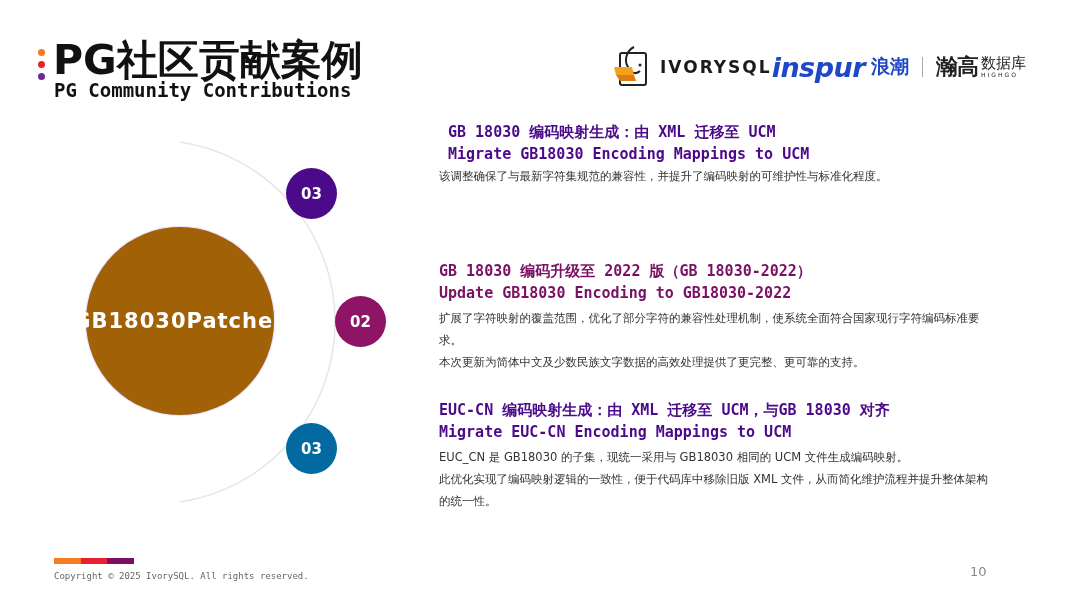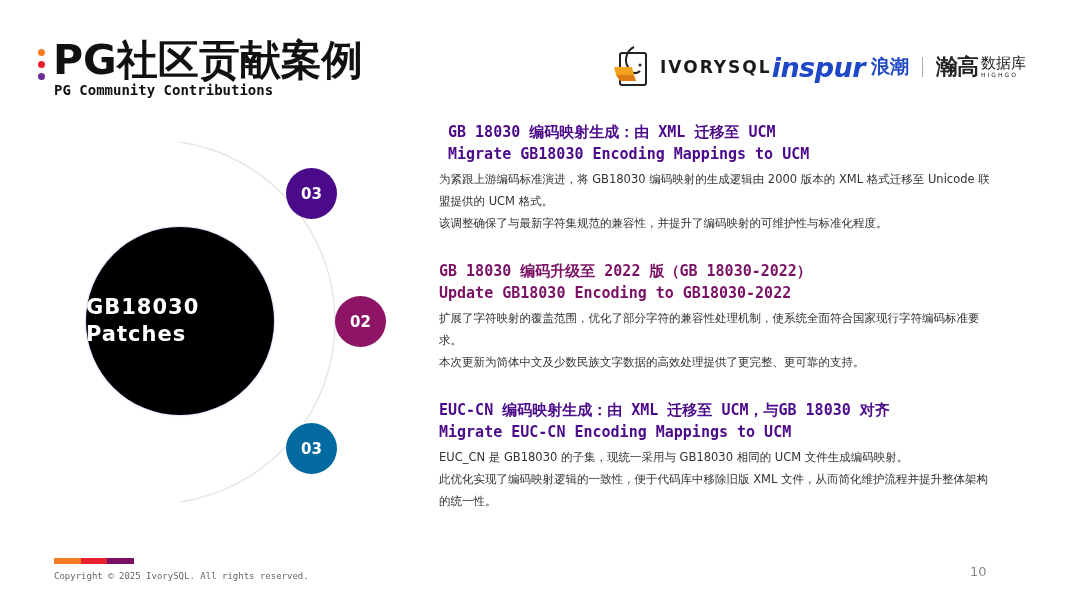--- a/index.html
+++ b/index.html
@@ -2,36 +2,36 @@
 <html><head>
 <meta charset="utf-8">
 <style>
   html, body { margin:0; padding:0; background:#ffffff; }
   body { width:1067px; height:600px; position:relative; overflow:hidden; font-family:"DejaVu Sans", sans-serif; }
 
   .dots { position:absolute; left:38px; top:49px; width:8px; }
   .dots span { display:block; width:7px; height:7px; border-radius:50%; margin-bottom:5px; }
 
   .title-zh { position:absolute; left:53px; top:40px; font-family:"DejaVu Sans", sans-serif; font-weight:bold; font-size:41px; color:#111; letter-spacing:0px; line-height:40px; }
-  .title-en { position:absolute; left:54px; top:81px; font-family:"DejaVu Sans Mono", monospace; font-weight:bold; font-size:14px; color:#111; line-height:18px; }
+  .title-en { position:absolute; left:54px; top:81px; font-family:"DejaVu Sans Mono", monospace; font-weight:bold; font-size:19px; color:#111; line-height:18px; }
 
   .logos { position:absolute; left:612px; top:43px; height:48px; display:flex; align-items:center; }
   .ivory-logo { width:38px; height:44px; margin-right:10px; }
   .ivory-text { font-family:"DejaVu Sans", sans-serif; font-size:17px; font-weight:bold; letter-spacing:2px; color:#1a1a1a; }
   .inspur-text { font-family:"DejaVu Sans", sans-serif; font-style:italic; font-weight:bold; font-size:27px; color:#1f48c6; margin-left:0; letter-spacing:-0.5px; }
   .inspur-zh { font-size:19px; color:#1f48c6; margin-left:6px; font-weight:bold; }
   .logo-sep { width:1px; height:20px; background:#aaa; margin:0 13px 0 13px; }
   .highgo-main { font-size:22px; font-weight:bold; color:#222; letter-spacing:-1px; }
   .highgo-side { display:flex; flex-direction:column; margin-left:3px; }
   .highgo-zh { font-size:15px; color:#222; line-height:16px; }
   .highgo-en { font-size:6px; letter-spacing:2px; color:#222; line-height:8px; }
 
   .orbit { position:absolute; left:-10px; top:140px; width:372px; height:364px; }
 
-  .big-circle { position:absolute; left:86px; top:227px; width:188px; height:188px; border-radius:50%; background:#000000; box-shadow:0 0 2px #b28adb; display:flex; flex-direction:column; justify-content:center; }
+  .big-circle { position:absolute; left:86px; top:227px; width:188px; height:188px; border-radius:50%; background:#a16207; box-shadow:0 0 2px #b28adb; display:flex; flex-direction:row; align-items:center; justify-content:center; }
   .big-circle span { color:#fff; font-family:"DejaVu Sans", sans-serif; font-weight:bold; font-size:21px; line-height:27px; letter-spacing:1px; }
 
   .num { position:absolute; width:51px; height:51px; border-radius:50%; color:#fff; font-weight:bold; font-size:15px; display:flex; align-items:center; justify-content:center; }
   .n1 { left:286px; top:168px; background:#4b0a8a; }
   .n2 { left:335px; top:296px; background:#8e1466; }
   .n3 { left:286px; top:423px; background:#0369a1; }
 
   .item { position:absolute; left:439px; width:560px; }
   .item h2 { margin:0; font-family:"DejaVu Sans Mono", monospace; font-weight:bold; font-size:15px; line-height:22px; letter-spacing:0px; }
   .item p { margin:0; font-family:"DejaVu Sans", sans-serif; font-size:11.5px; color:#333; line-height:22px; }
@@ -84,21 +84,20 @@
   <span>Patches</span>
 </div>
 
 <div class="num n1">03</div>
 <div class="num n2">02</div>
 <div class="num n3">03</div>
 
 <div class="item i1">
   <h2>GB 18030 编码映射生成：由 XML 迁移至 UCM</h2>
   <h2>Migrate GB18030 Encoding Mappings to UCM</h2>
-  <p class="desc">为紧跟上游编码标准演进，将 GB18030 编码映射的生成逻辑由 2000 版本的 XML 格式迁移至 Unicode 联盟提供的 UCM 格式。</p>
   <p>该调整确保了与最新字符集规范的兼容性，并提升了编码映射的可维护性与标准化程度。</p>
 </div>
 
 <div class="item i2">
   <h2>GB 18030 编码升级至 2022 版（GB 18030-2022）</h2>
   <h2>Update GB18030 Encoding to GB18030-2022</h2>
   <p class="desc">扩展了字符映射的覆盖范围，优化了部分字符的兼容性处理机制，使系统全面符合国家现行字符编码标准要求。</p>
   <p>本次更新为简体中文及少数民族文字数据的高效处理提供了更完整、更可靠的支持。</p>
 </div>
 

